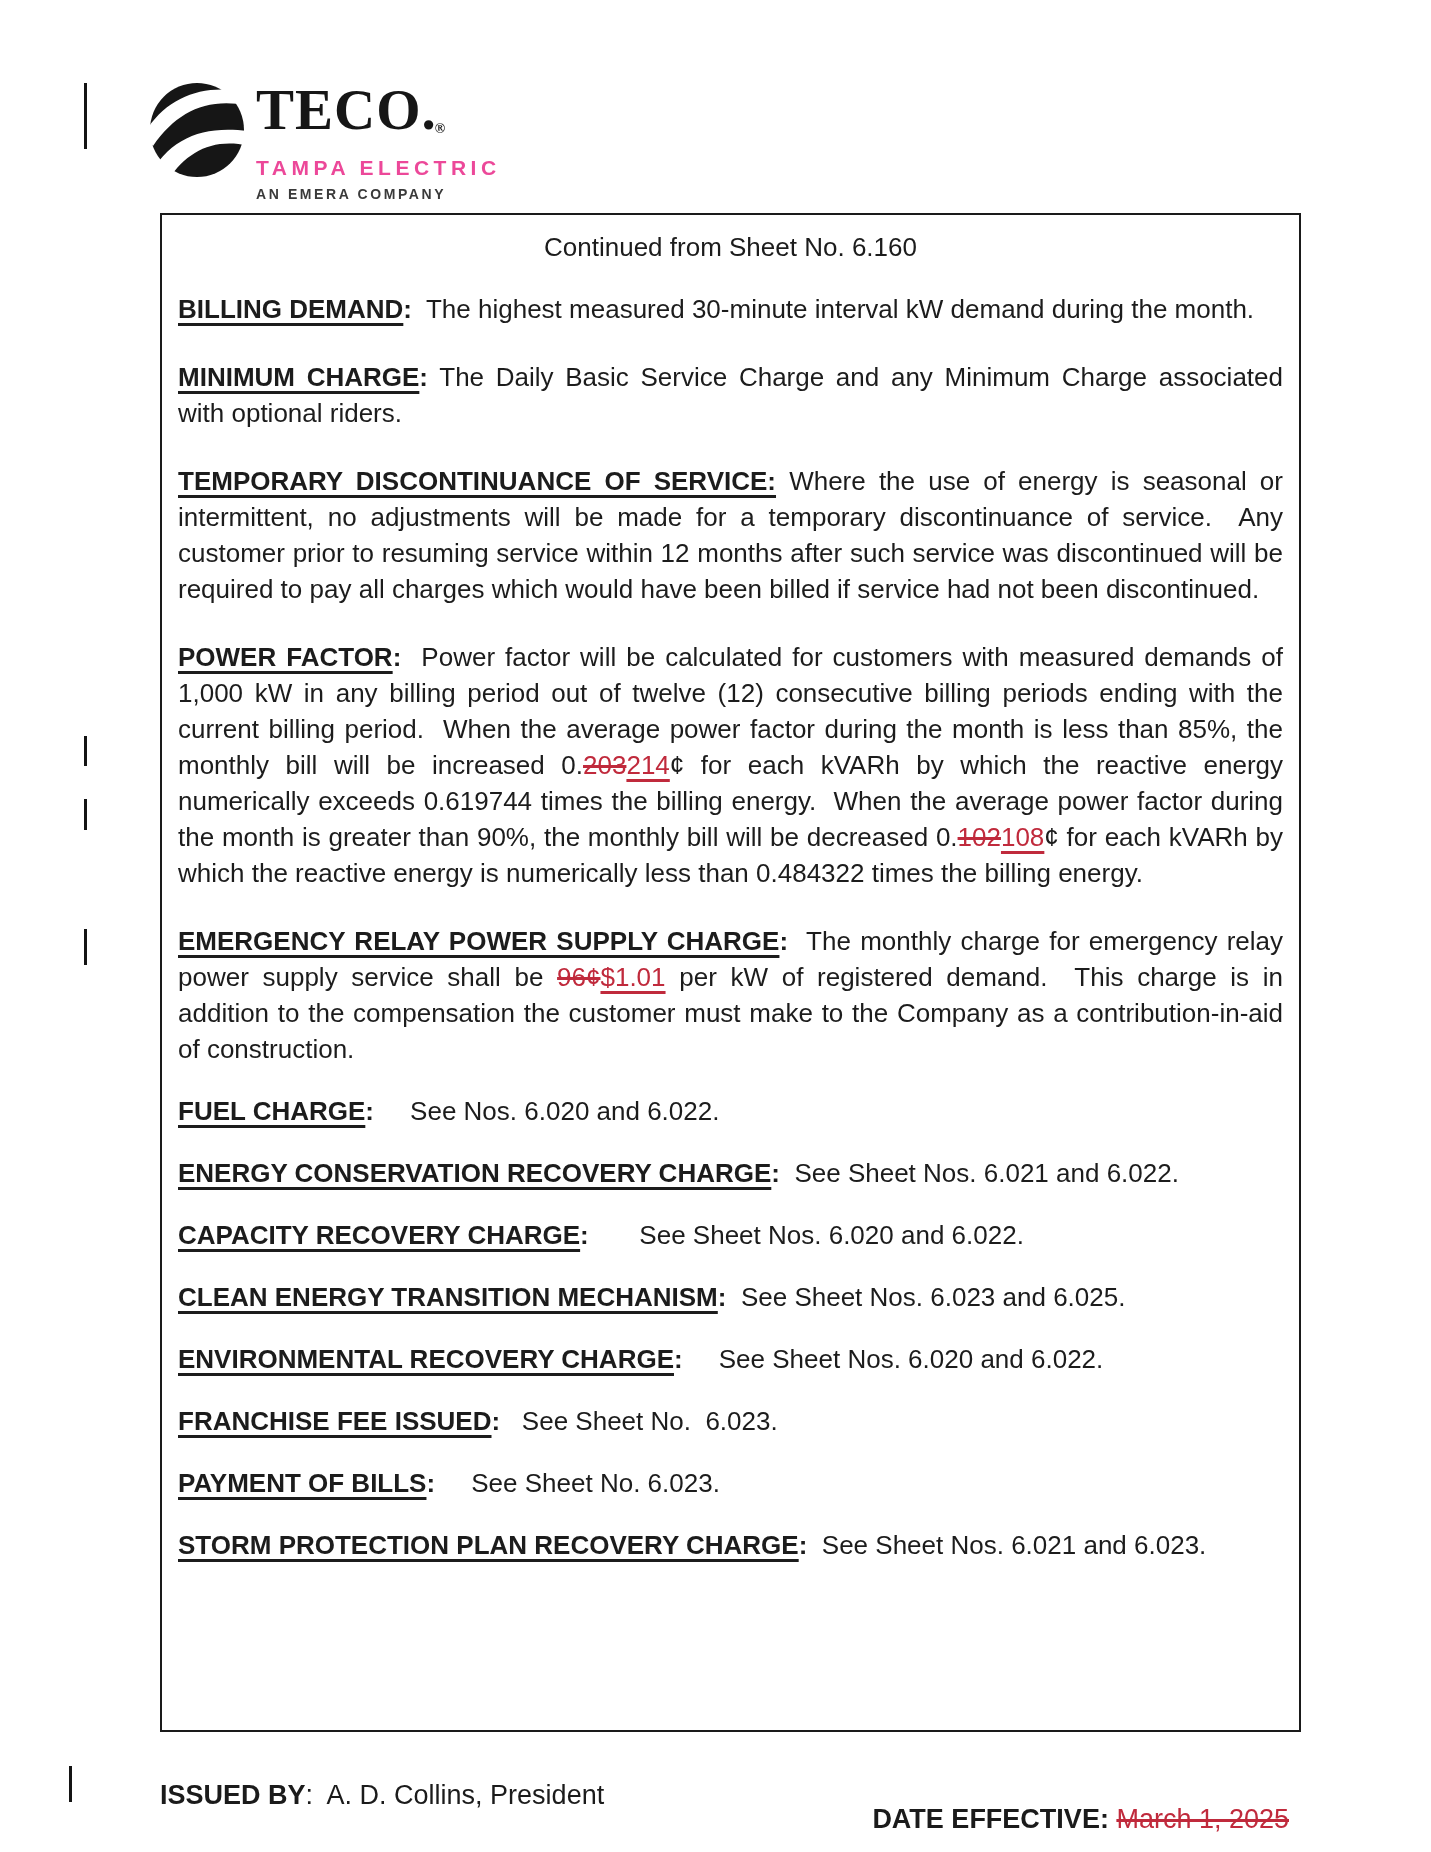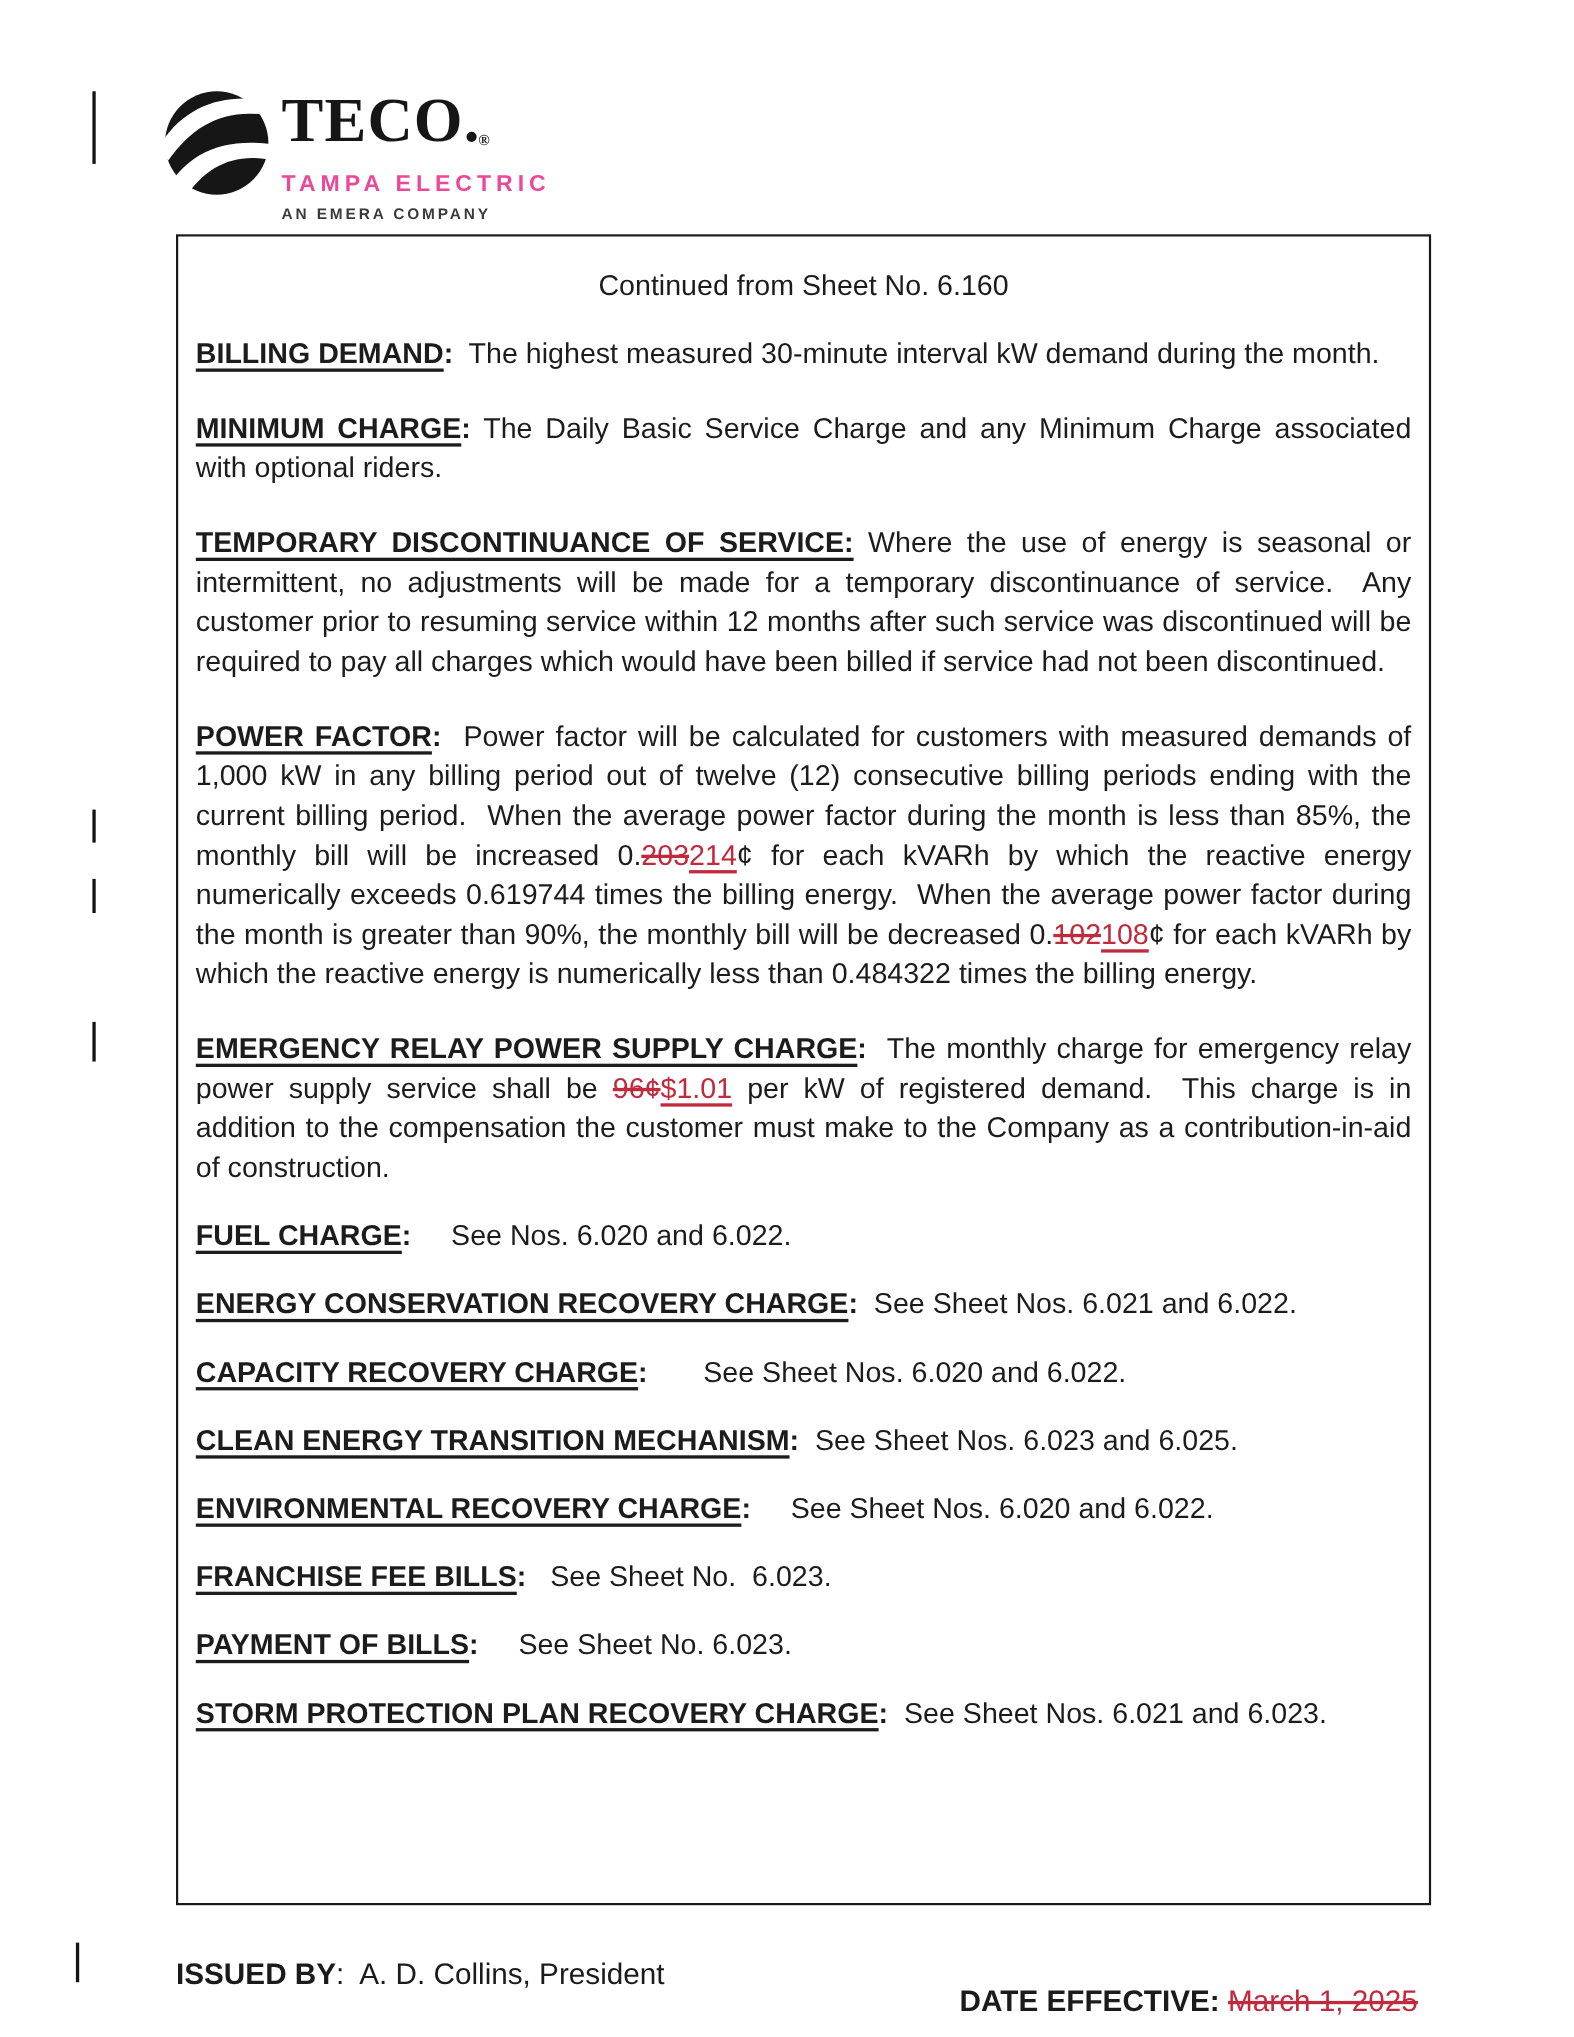--- a/index.html
+++ b/index.html
@@ -36,21 +36,21 @@
 
   
   .rev-header {
     position:absolute; top:68px; right:131px; text-align:right;
     font-size:27px; font-weight:bold; line-height:35px; white-space:nowrap;
   }
 
   
   .main-box {
     position:absolute; left:160px; top:213px; width:1141px; height:1519px;
-    border:2px solid #1a1a1a; padding:26px 16px 0 16px; background:#fff;
+    border:2px solid #1a1a1a; padding:14px 16px 0 16px; background:#fff;
   }
   .para { font-size:26px; line-height:36px; margin:0 0 26px 0; color:#1c1c1c; }
   .para.justify { text-align:justify;margin-top:32px; }
   .para.center  { text-align:center; }
 
   .seg-t   { font-weight:normal; }
   .seg-b   { font-weight:bold; }
   .seg-label {
     font-weight:bold; text-decoration:underline;
     text-decoration-thickness:2.5px; text-underline-offset:5px;
@@ -98,21 +98,21 @@
         <p class="para"><span class="seg-label">BILLING DEMAND</span><span class="seg-b">:</span><span class="seg-t">&nbsp; The highest measured 30-minute interval kW demand during the month.</span></p>
         <p class="para justify"><span class="seg-label">MINIMUM CHARGE</span><span class="seg-b">:</span><span class="seg-t"> The Daily Basic Service Charge and any Minimum Charge associated with optional riders.</span></p>
         <p class="para justify"><span class="seg-label">TEMPORARY DISCONTINUANCE OF SERVICE:</span><span class="seg-t"> Where the use of energy is seasonal or intermittent, no adjustments will be made for a temporary discontinuance of service.&nbsp; Any customer prior to resuming service within 12 months after such service was discontinued will be required to pay all charges which would have been billed if service had not been discontinued.</span></p>
         <p class="para justify"><span class="seg-label">POWER FACTOR</span><span class="seg-b">:</span><span class="seg-t">&nbsp; Power factor will be calculated for customers with measured demands of 1,000 kW in any billing period out of twelve (12) consecutive billing periods ending with the current billing period.&nbsp; When the average power factor during the month is less than 85%, the monthly bill will be increased 0.</span><span class="seg-del">203</span><span class="seg-ins">214</span><span class="seg-t">¢ for each kVARh by which the reactive energy numerically exceeds 0.619744 times the billing energy.&nbsp; When the average power factor during the month is greater than 90%, the monthly bill will be decreased 0.</span><span class="seg-del">102</span><span class="seg-ins">108</span><span class="seg-t">¢ for each kVARh by which the reactive energy is numerically less than 0.484322 times the billing energy.</span></p>
         <p class="para justify"><span class="seg-label">EMERGENCY RELAY POWER SUPPLY CHARGE</span><span class="seg-b">:</span><span class="seg-t">&nbsp; The monthly charge for emergency relay power supply service shall be </span><span class="seg-del">96¢</span><span class="seg-ins">$1.01</span><span class="seg-t"> per kW of registered demand.&nbsp; This charge is in addition to the compensation the customer must make to the Company as a contribution-in-aid of construction.</span></p>
         <p class="para"><span class="seg-label">FUEL CHARGE</span><span class="seg-b">:</span><span class="seg-t">&nbsp;&nbsp;&nbsp;&nbsp; See Nos. 6.020 and 6.022.</span></p>
         <p class="para"><span class="seg-label">ENERGY CONSERVATION RECOVERY CHARGE</span><span class="seg-b">:</span><span class="seg-t">&nbsp; See Sheet Nos. 6.021 and 6.022.</span></p>
         <p class="para"><span class="seg-label">CAPACITY RECOVERY CHARGE</span><span class="seg-b">:</span><span class="seg-t">&nbsp;&nbsp;&nbsp;&nbsp;&nbsp;&nbsp; See Sheet Nos. 6.020 and 6.022.</span></p>
         <p class="para"><span class="seg-label">CLEAN ENERGY TRANSITION MECHANISM</span><span class="seg-b">:</span><span class="seg-t">&nbsp; See Sheet Nos. 6.023 and 6.025.</span></p>
         <p class="para"><span class="seg-label">ENVIRONMENTAL RECOVERY CHARGE</span><span class="seg-b">:</span><span class="seg-t">&nbsp;&nbsp;&nbsp;&nbsp; See Sheet Nos. 6.020 and 6.022.</span></p>
-        <p class="para"><span class="seg-label">FRANCHISE FEE BILLS</span><span class="seg-b">:</span><span class="seg-t">&nbsp;&nbsp; See Sheet No.&nbsp; 6.023.</span></p>
+        <p class="para"><span class="seg-label">FRANCHISE FEE ISSUED</span><span class="seg-b">:</span><span class="seg-t">&nbsp;&nbsp; See Sheet No.&nbsp; 6.023.</span></p>
         <p class="para"><span class="seg-label">PAYMENT OF BILLS</span><span class="seg-b">:</span><span class="seg-t">&nbsp;&nbsp;&nbsp;&nbsp; See Sheet No. 6.023.</span></p>
         <p class="para"><span class="seg-label">STORM PROTECTION PLAN RECOVERY CHARGE</span><span class="seg-b">:</span><span class="seg-t">&nbsp; See Sheet Nos. 6.021 and 6.023.</span></p>
       </div>
   </div>
 
   <div class="footer-left"><span class="seg-b">ISSUED BY</span><span class="seg-t">:&nbsp; A. D. Collins, President</span></div>
   <div class="footer-right"><span class="seg-b">DATE EFFECTIVE: </span><span class="seg-del">March 1, 2025</span></div>
 
 </div>
 

